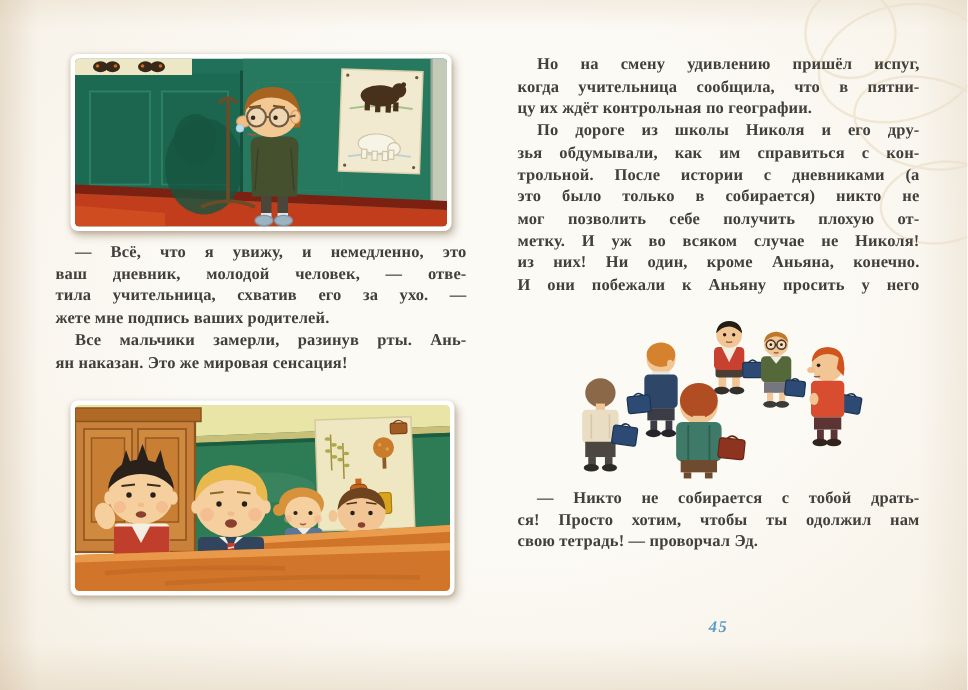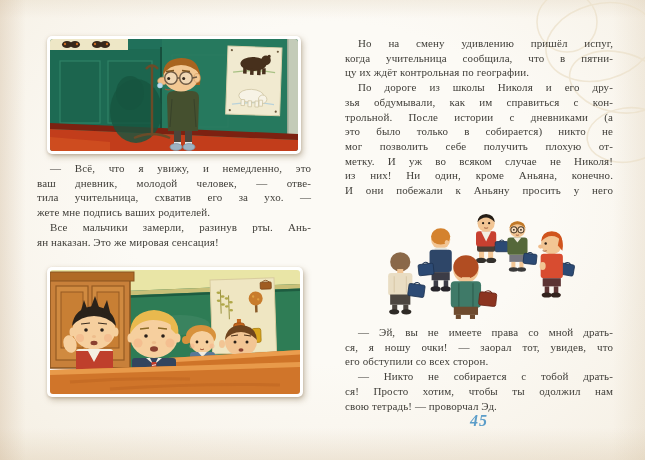--- a/index.html
+++ b/index.html
@@ -18,31 +18,31 @@
   }
   .scribbles{position:absolute;top:0;right:0;pointer-events:none;}
   .photo{
     position:absolute;background:#fff;padding:3px;border-radius:5px;
     box-shadow:2px 3px 6px rgba(130,105,70,.38), 0 1px 3px rgba(130,105,70,.28);
   }
   .photo svg{display:block;border-radius:3px;}
   .photo1{left:47px;top:36px;width:248px;height:112px;}
   .photo2{left:47px;top:267px;width:250px;height:124px;}
   .illo3{position:absolute;left:374px;top:213px;width:202px;height:108px;margin:0;padding:0;}
-  .textblock{position:absolute;color:#42403b;font-size:11px;line-height:14.7px;font-weight:400;letter-spacing:.1px;}
+  .textblock{position:absolute;color:#42403b;font-size:11px;line-height:14.7px;font-weight:700;letter-spacing:.1px;}
   .left-text{left:37px;top:161px;width:274px;}
   .rt-top{left:345px;top:36px;width:268px;}
   .rt-bottom{left:345px;top:325px;width:268px;}
   .para{margin:0;}
   .tline{display:block;width:100%;text-align:justify;text-align-last:justify;}
   .tline.last{text-align-last:left;}
   .tline.first{text-indent:13px;}
   .pagenum{
     position:absolute;left:345px;top:412px;width:268px;text-align:center;
-    color:#5b9dc9;font-style:italic;font-weight:700;font-size:16px;letter-spacing:1px;
+    color:#5b9dc9;font-style:italic;font-weight:700;font-size:11px;letter-spacing:1px;
   }
   figure{margin:0;padding:0;}
 </style>
 </head>
 <body>
 
 <div class="spread">
 
   <svg class="scribbles" width="140" height="220" viewBox="0 0 140 220">
     <g fill="none" stroke="#ece1cb" stroke-width="1.6" opacity="0.75">
@@ -418,25 +418,20 @@
           <g transform="rotate(6 112 85)">
             <rect x="104" y="78" width="17" height="13" rx="2" fill="#8c3420" stroke="#6a2416" stroke-width="0.8"></rect>
             <path d="M109,78 Q112.5,74.5 116,78" stroke="#6a2416" stroke-width="1" fill="none"></path>
           </g>
         </g>
       </svg>
     </figure>
 
     <div class="textblock rt-bottom">
         <div class="para">
-          <div class="tline first">— Эй, вы не имеете права со мной драть-</div>
-          <div class="tline">ся, я ношу очки! — заорал тот, увидев, что</div>
-          <div class="tline last">его обступили со всех сторон.</div>
-        </div>
-        <div class="para">
           <div class="tline first">— Никто не собирается с тобой драть-</div>
           <div class="tline">ся! Просто хотим, чтобы ты одолжил нам</div>
           <div class="tline last">свою тетрадь! — проворчал Эд.</div>
         </div>
       </div>
 
     <div class="pagenum">45</div>
   </div>
 </div>
 

